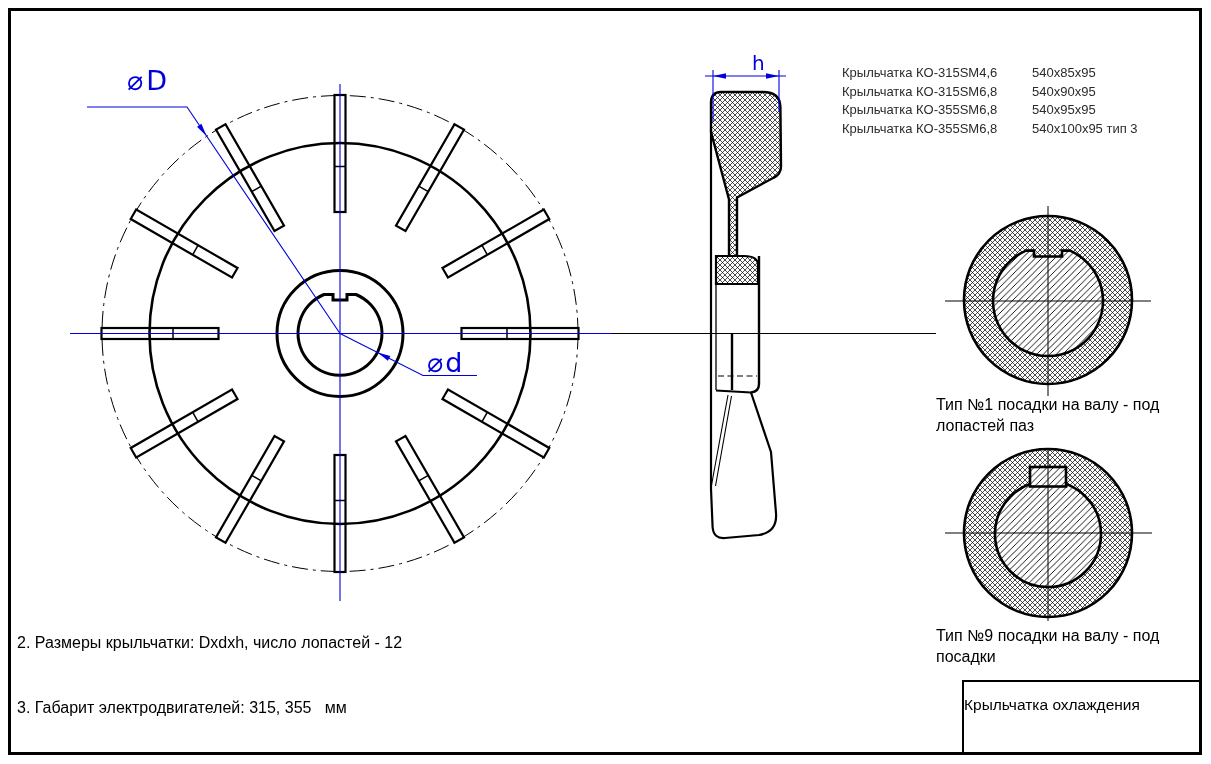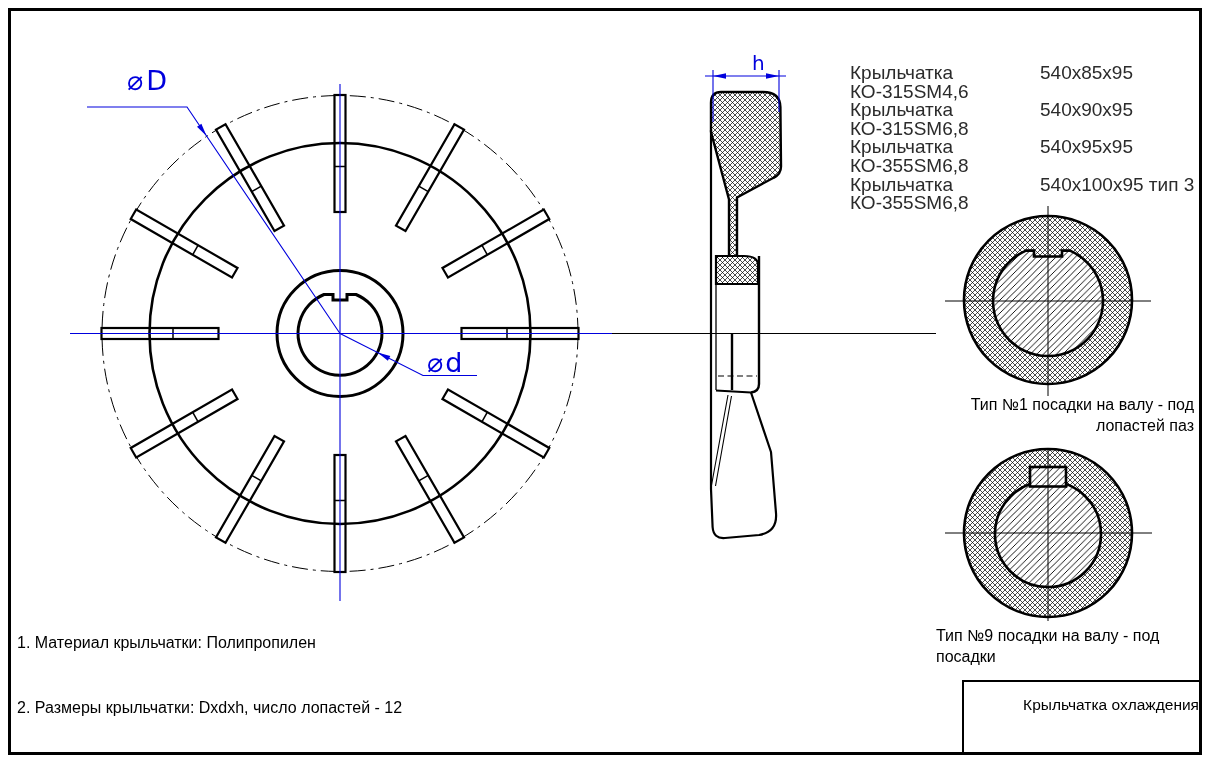--- a/index.html
+++ b/index.html
@@ -2,33 +2,33 @@
 <html><head>
 <meta charset="utf-8">
 <style>
   html,body{margin:0;padding:0;background:#e8e8e8;}
   #page{position:relative;width:1211px;height:764px;background:#ffffff;overflow:hidden;
         font-family:"Liberation Sans",sans-serif;color:#000;}
   #frame{position:absolute;left:8px;top:8px;right:9px;bottom:9px;border:3px solid #000;}
   #drw{position:absolute;left:0;top:0;}
   .abs{position:absolute;}
   
-  #variants{left:842px;top:64px;font-size:19px;line-height:18.6px;color:#2b2b2b;margin-left:8px;}
+  #variants{left:842px;top:64px;font-size:13px;line-height:18.6px;color:#2b2b2b;}
   #variants .vrow{display:flex;}
   #variants .vname{display:inline-block;width:190px;}
   
   #notes{left:17px;top:589px;font-size:16px;line-height:21.6px;white-space:pre;}
   
   .caption{width:258px;font-size:16px;line-height:21px;}
-  #cap1{left:936px;top:394px;text-align:right;}
+  #cap1{left:936px;top:394px;}
   #cap2{left:936px;top:625px;}
   
   #titleblock{right:12px;bottom:12px;width:237px;height:72px;
               border-left:2.5px solid #000;border-top:2.5px solid #000;
-              text-align:right;font-size:15.5px;line-height:20.5px;padding-top:13px;
+              text-align:left;font-size:15.5px;line-height:20.5px;padding-top:13px;
               box-sizing:border-box;}
   
   .dimtxt{font-family:"DejaVu Sans",sans-serif;fill:#0000dd;}
 </style>
 </head>
 <body>
 
 <div id="page">
   <div id="frame"></div>
 
@@ -180,21 +180,20 @@
       <span class="vname">Крыльчатка КО-355SM6,8</span>
       <span class="vsize">540x95x95</span>
     </div>
     <div class="vrow">
       <span class="vname">Крыльчатка КО-355SM6,8</span>
       <span class="vsize">540x100x95 тип 3</span>
     </div>
   </div>
 
   <div id="notes" class="abs">
-    <div>1. Материал крыльчатки: Полипропилен</div>
     <div>2. Размеры крыльчатки: Dxdxh, число лопастей - 12</div>
     <div>3. Габарит электродвигателей: 315, 355   мм</div>
     
     
   </div>
 
   <div id="cap1" class="abs caption">
     <div>Тип №1 посадки на валу - под</div>
     <div>лопастей паз</div>
   </div>

